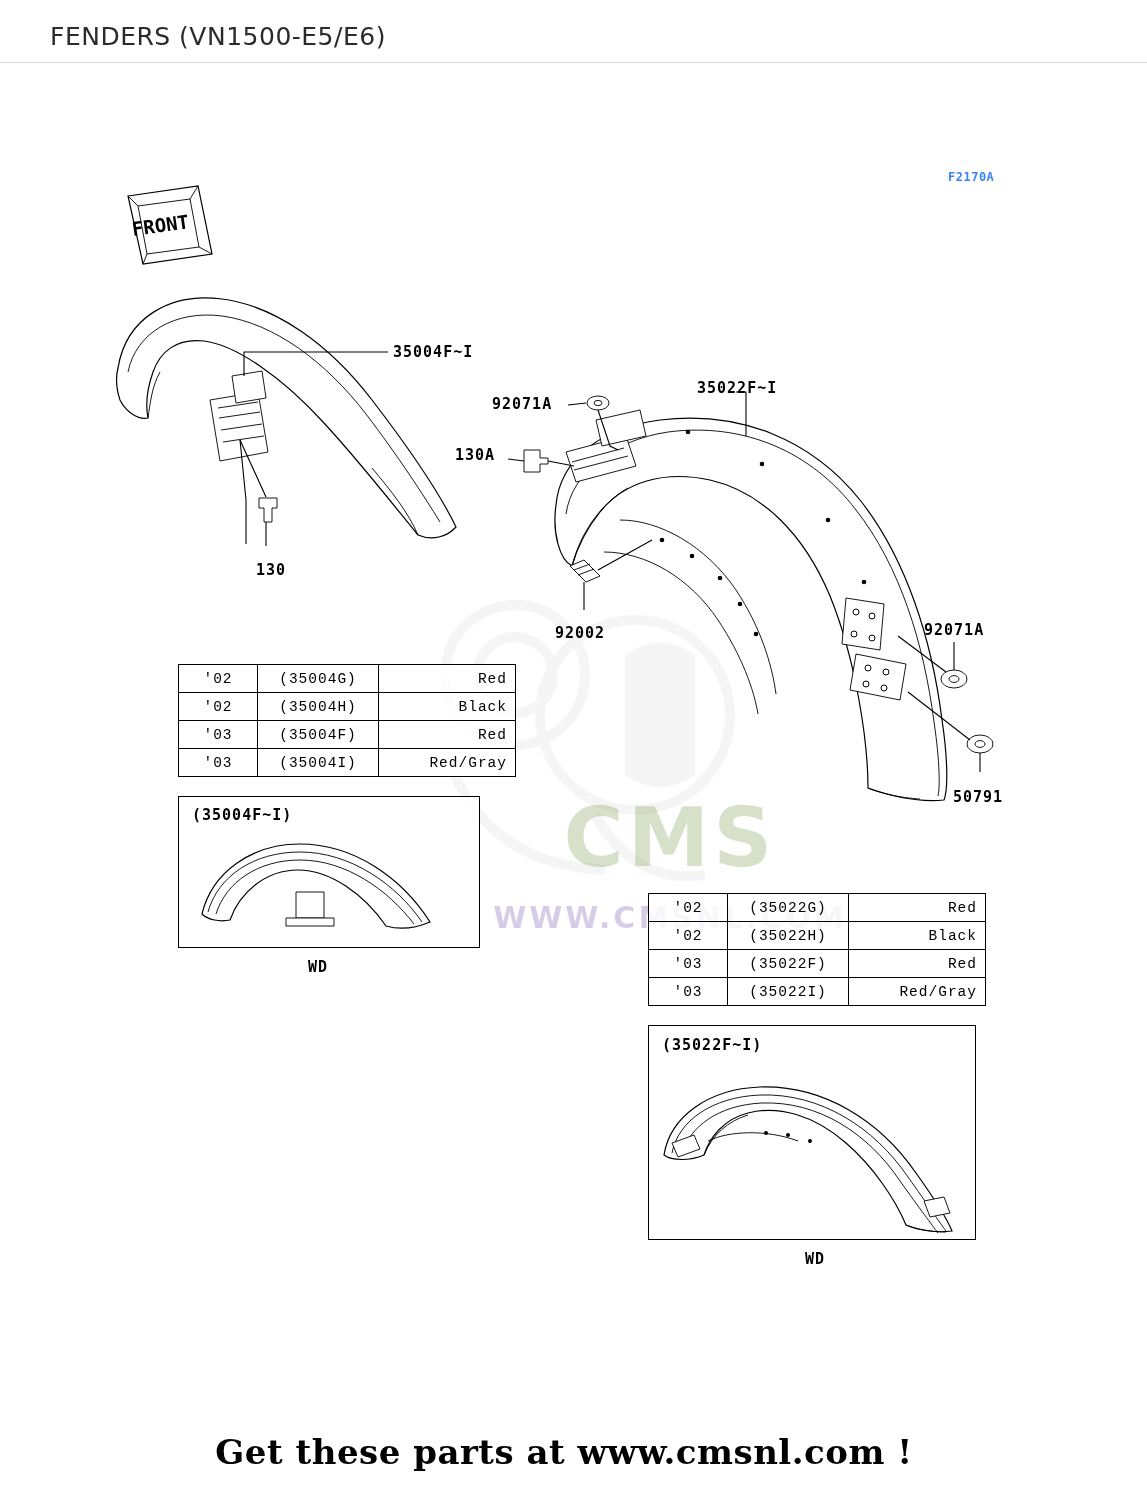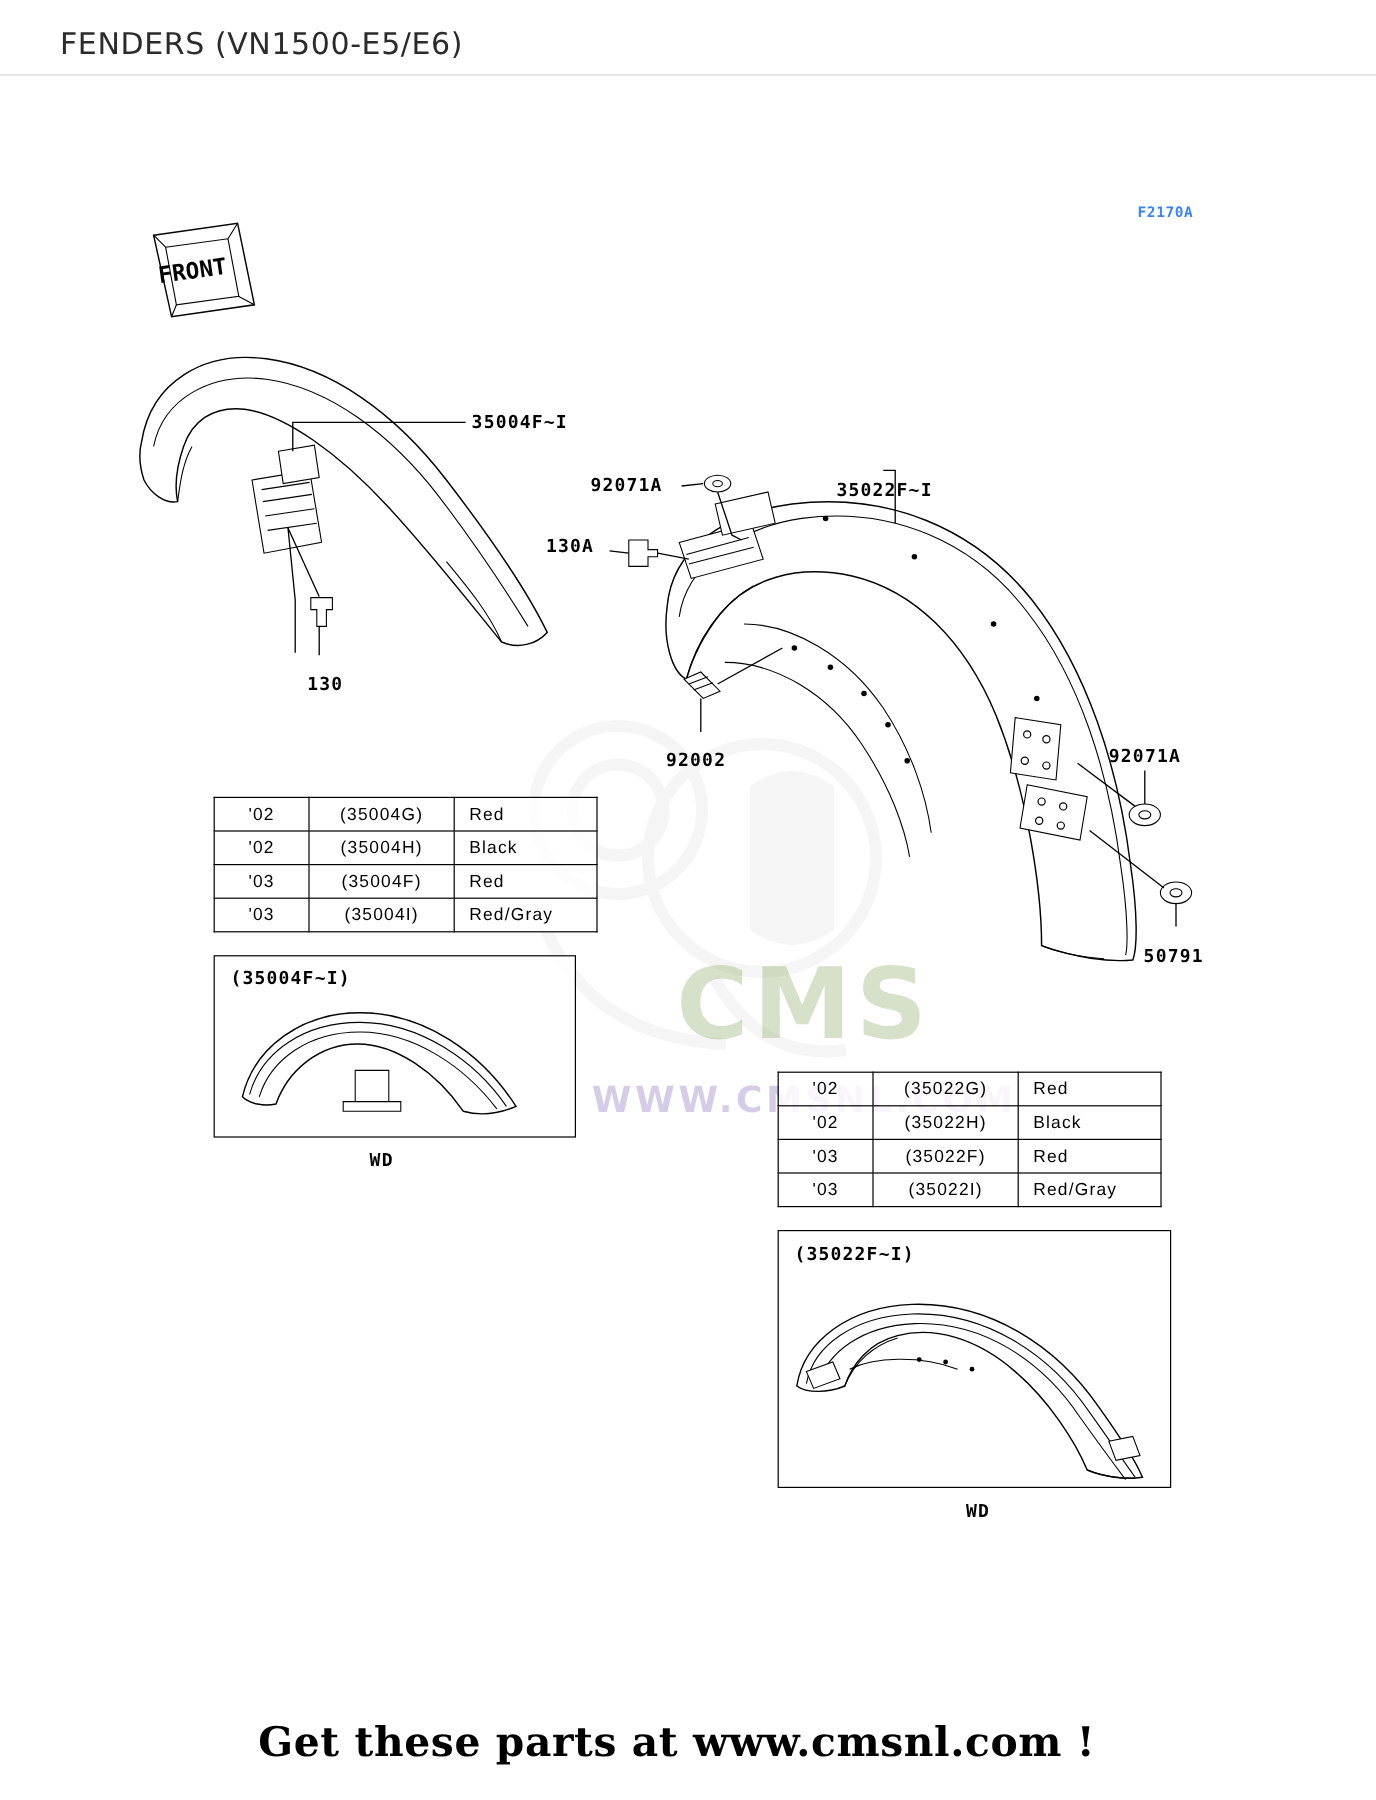--- a/index.html
+++ b/index.html
@@ -94,35 +94,35 @@
     font-size: 30px;
     color: #4c1d95;
     opacity: 0.22;
     letter-spacing: 3px;
     pointer-events: none;
   }
   
   .var-table {
     position: absolute;
     border-collapse: collapse;
-    font-family: Liberation Sans, sans-serif;
+    font-family: Liberation Mono, monospace;
     font-size: 14.5px;
     letter-spacing: 1px;
     background: transparent;
   }
   .var-table td {
     border: 1.3px solid #000;
     height: 27px;
     padding: 0 8px;
     white-space: nowrap;
     background: rgba(255,255,255,0.82);
   }
   .var-table td.c-year { width: 62px; text-align: center; }
   .var-table td.c-code { width: 104px; text-align: center; }
-  .var-table td.c-color { width: 98px; text-align: left; padding-left: 12px; }
+  .var-table td.c-color { width: 98px; text-align: right; padding-left: 30px; }
   
   .inset {
     position: absolute;
     border: 1.3px solid #000;
     background: rgba(255,255,255,0.85);
     box-sizing: border-box;
   }
   .inset-label {
     position: absolute;
     font-family: "DejaVu Sans Mono", monospace;
@@ -294,21 +294,21 @@
     <g>
       <ellipse cx="980" cy="744" rx="13" ry="9" class="part-l"></ellipse>
       <ellipse cx="980" cy="744" rx="5" ry="3.4" class="ln-thin"></ellipse>
       <path class="ln" d="M970 740 L908 692"></path>
       <path class="ln" d="M980 753 L980 772"></path>
     </g>
 
   </svg>
 
   <div class="callout" style="left:393px;top:352px;transform:translateY(-50%);">35004F~I</div>
-  <div class="callout" style="left:697px;top:408px;transform:translateY(-50%);">35022F~I</div>
+  <div class="callout" style="left:697px;top:388px;transform:translateY(-50%);">35022F~I</div>
   <div class="callout" style="left:492px;top:404px;transform:translateY(-50%);">92071A</div>
   <div class="callout" style="left:455px;top:455px;transform:translateY(-50%);">130A</div>
   <div class="callout" style="left:256px;top:570px;transform:translateY(-50%);">130</div>
   <div class="callout" style="left:555px;top:633px;transform:translateY(-50%);">92002</div>
   <div class="callout" style="left:924px;top:630px;transform:translateY(-50%);">92071A</div>
   <div class="callout" style="left:953px;top:797px;transform:translateY(-50%);">50791</div>
 
   <table class="var-table" style="left:178px;top:664px;">
     <tbody>
       <tr>

